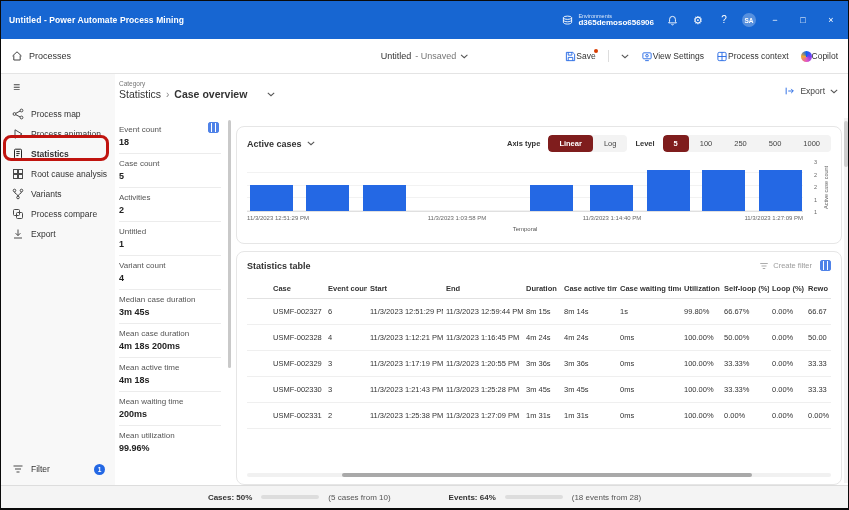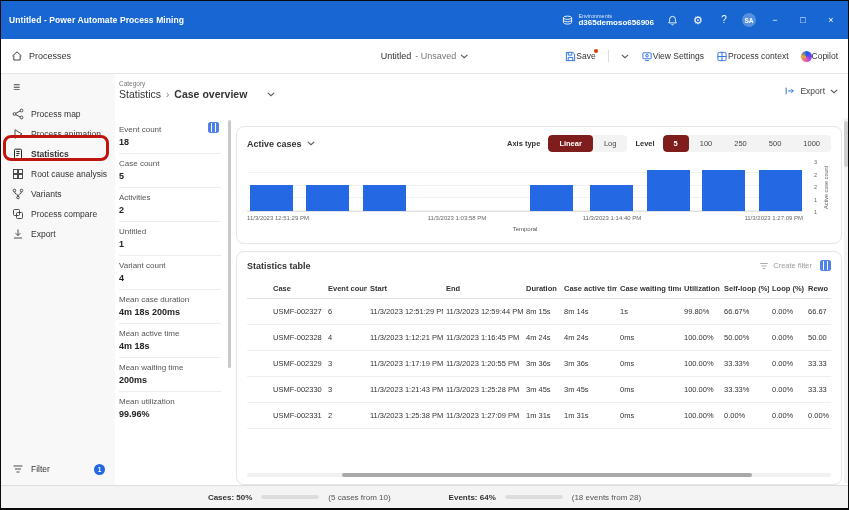--- a/index.html
+++ b/index.html
@@ -324,20 +324,24 @@
                 <div class="m-label">Activities</div>
                 <div class="m-value">2</div>
               </div>
               <div class="metric">
                 <div class="m-label">Untitled</div>
                 <div class="m-value">1</div>
               </div>
               <div class="metric">
                 <div class="m-label">Variant count</div>
                 <div class="m-value">4</div>
+              </div>
+              <div class="metric">
+                <div class="m-label">Median case duration</div>
+                <div class="m-value">3m 45s</div>
               </div>
               <div class="metric">
                 <div class="m-label">Mean case duration</div>
                 <div class="m-value">4m 18s 200ms</div>
               </div>
               <div class="metric">
                 <div class="m-label">Mean active time</div>
                 <div class="m-value">4m 18s</div>
               </div>
               <div class="metric">

